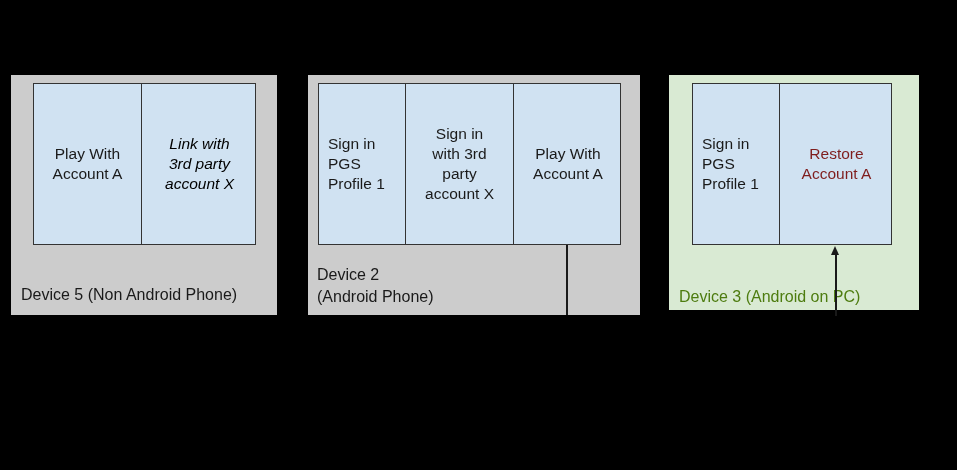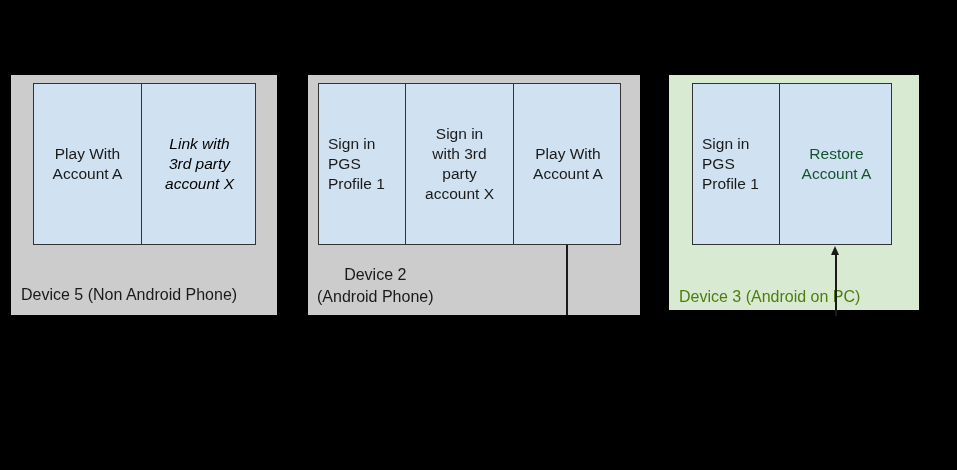--- a/index.html
+++ b/index.html
@@ -47,21 +47,21 @@
     justify-content: flex-start;
     text-align: left;
     padding-left: 9px;
   }
   .device-label {
     position: absolute;
     color: #1a1a1a;
     font-size: 16px;
     line-height: 1.35;
     white-space: pre-line;
-    text-align: center;
+    text-align: left;
   }
   .connector-line {
     position: absolute;
     background: #1a1a1a;
     width: 1.6px;
   }
   .arrow-shaft {
     position: absolute;
     background: #1a1a1a;
     width: 1.6px;
@@ -100,20 +100,20 @@
       <div class="phase-cell" style="width: 108px; flex: 0 0 108px; border-right-color: rgb(51, 51, 51); color: rgb(26, 26, 26);">Play With
 Account A</div>
     </div>
     <div class="device-label" style="left: 317px; top: 264px; color: rgb(26, 26, 26);">Device 2
 (Android Phone)</div>
     <div class="device-region" style="left: 669px; top: 75px; width: 250px; height: 235px; background: rgb(217, 234, 211);"></div>
     <div class="phase-box" style="left: 692px; top: 83px; width: 200px; height: 162px; border-color: rgb(51, 51, 51);">
       <div class="phase-cell align-left" style="width: 87px; flex: 0 0 87px; border-right-color: rgb(51, 51, 51); color: rgb(26, 26, 26);">Sign in
 PGS
 Profile 1</div>
-      <div class="phase-cell" style="width: 113px; flex: 0 0 113px; border-right-color: rgb(51, 51, 51); color: #14532d; text-align: center;">Restore
+      <div class="phase-cell" style="width: 113px; flex: 0 0 113px; border-right-color: rgb(51, 51, 51); color: #7f1d1d; text-align: center;">Restore
 Account A</div>
     </div>
     <div class="device-label" style="left: 679px; top: 286px; color: #4d7c0f;">Device 3 (Android on PC)</div>
     <div class="connector-line" style="left: 566px; top: 245px; height: 70px; background: rgb(26, 26, 26);"></div>
     <div class="arrow-shaft" style="left: 835px; top: 252px; height: 64px; background: rgb(26, 26, 26);"></div>
     <div class="arrow-head" style="left: 831.3px; top: 246px; border-bottom-color: rgb(26, 26, 26);"></div>
   </div>
 
 </body></html>

